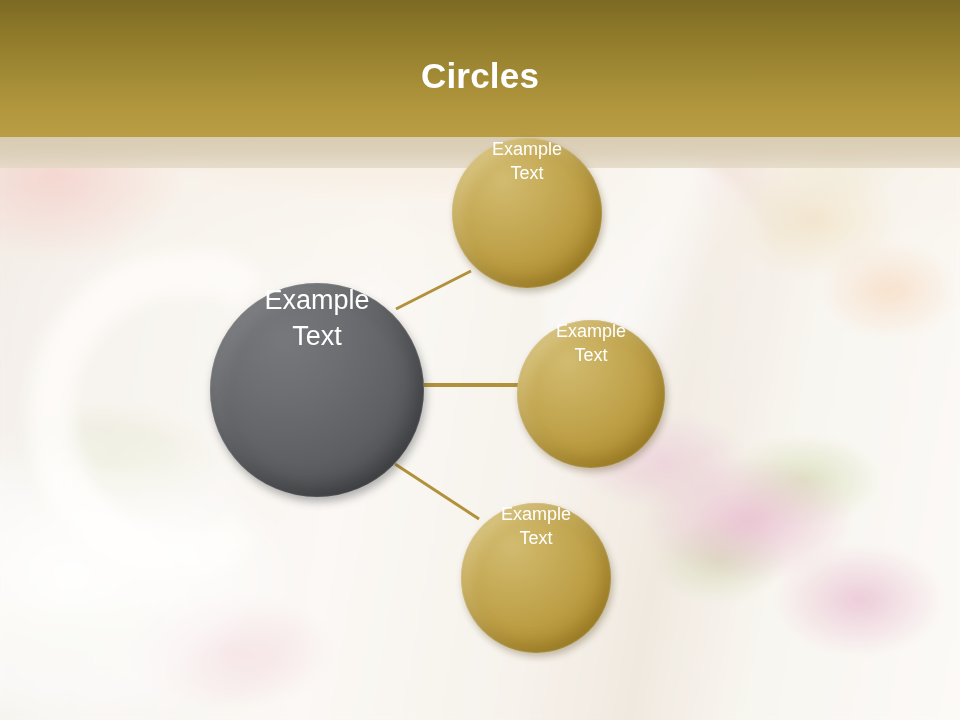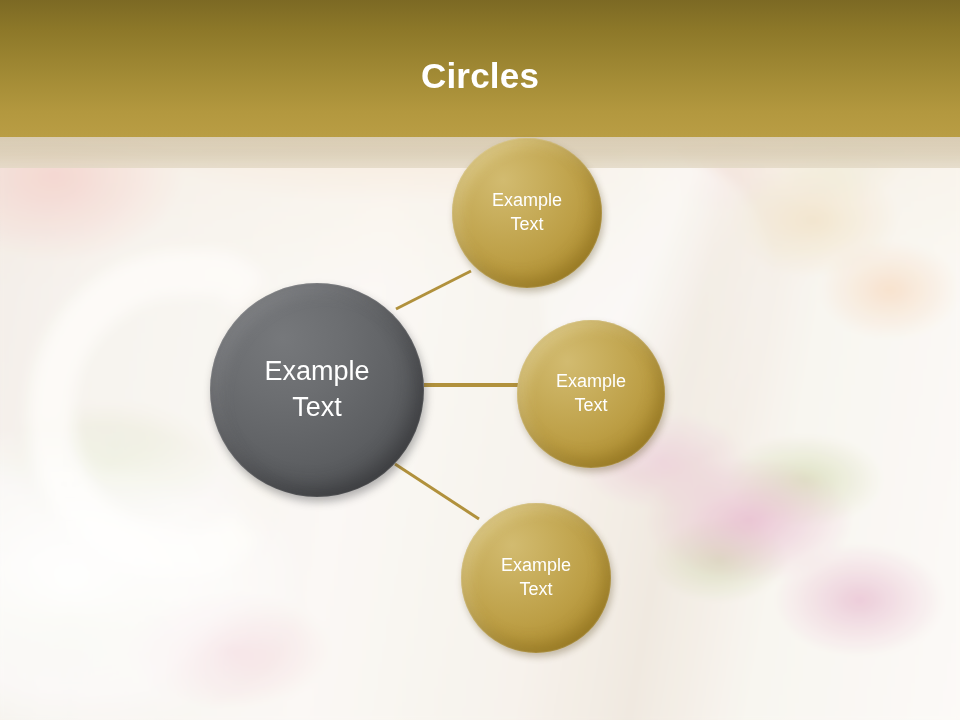--- a/index.html
+++ b/index.html
@@ -149,21 +149,20 @@
     width: 960px;
     height: 720px;
     pointer-events: none;
   }
 
   
   .node {
     position: absolute;
     border-radius: 50%;
     display: flex;
-    align-items: center;
     justify-content: center;
     text-align: center;
     color: #ffffff;
     line-height: 1.32;
     box-sizing: border-box;
   }
   .node-gold {
     background:
       radial-gradient(circle at 34% 28%, #d2bb70 0%, #c8ae5c 26%, #bd9f46 54%, #b08f32 78%, #9d7d27 100%);
     box-shadow:

